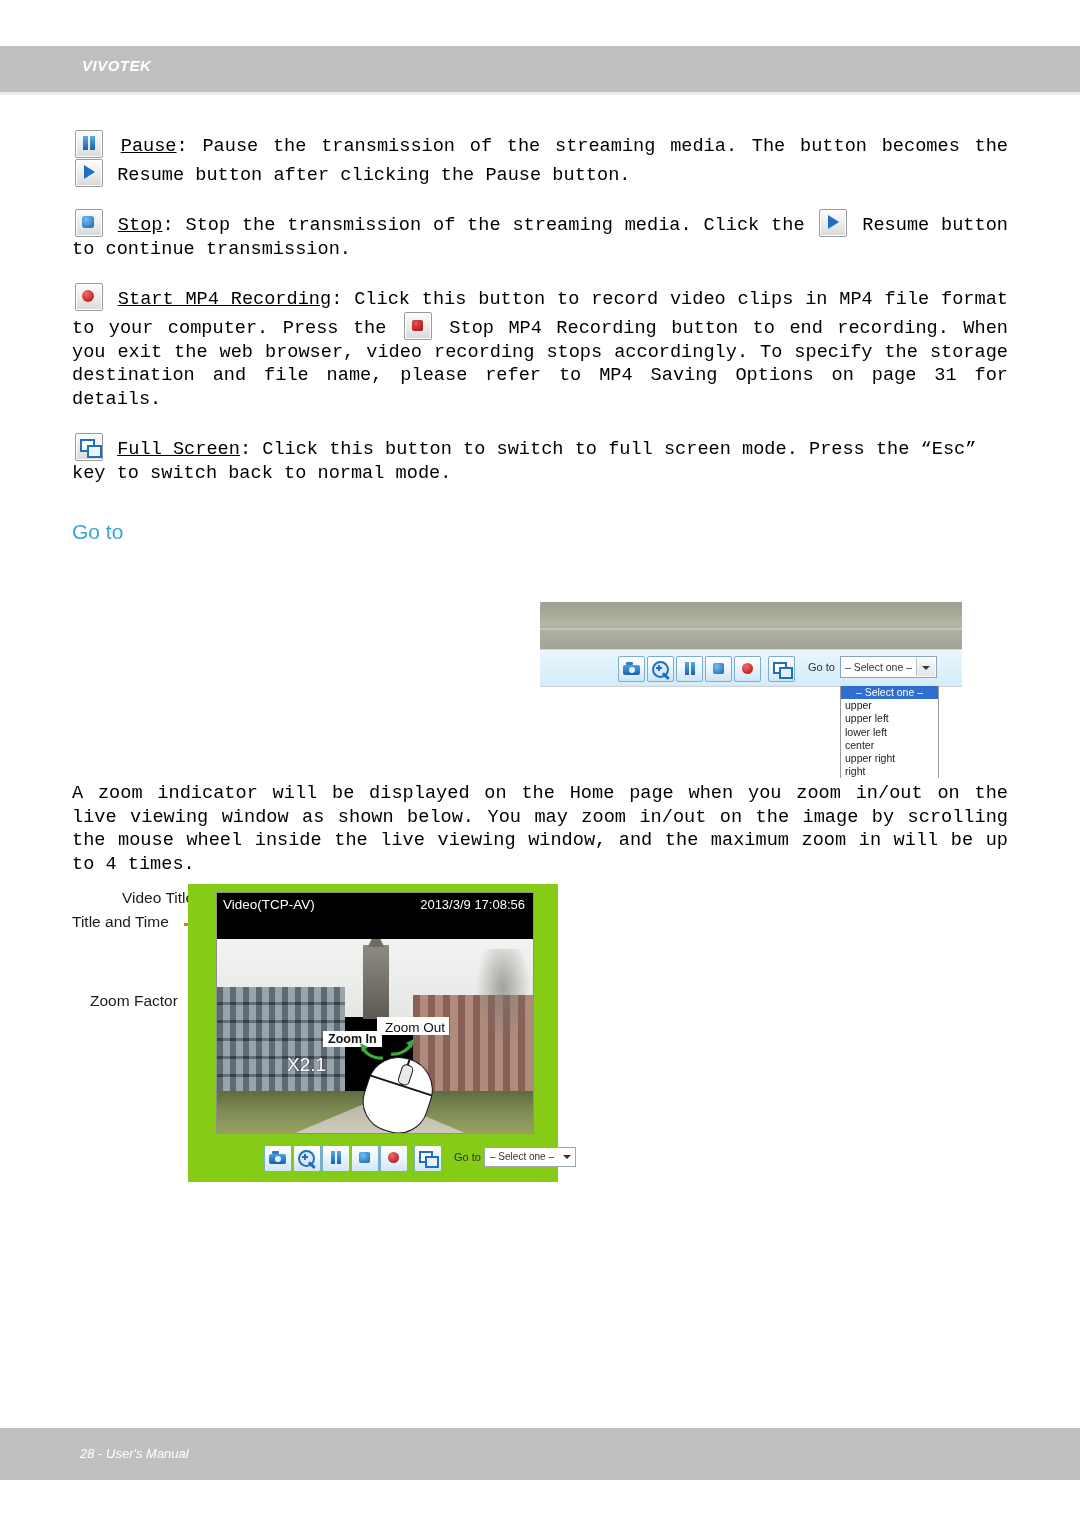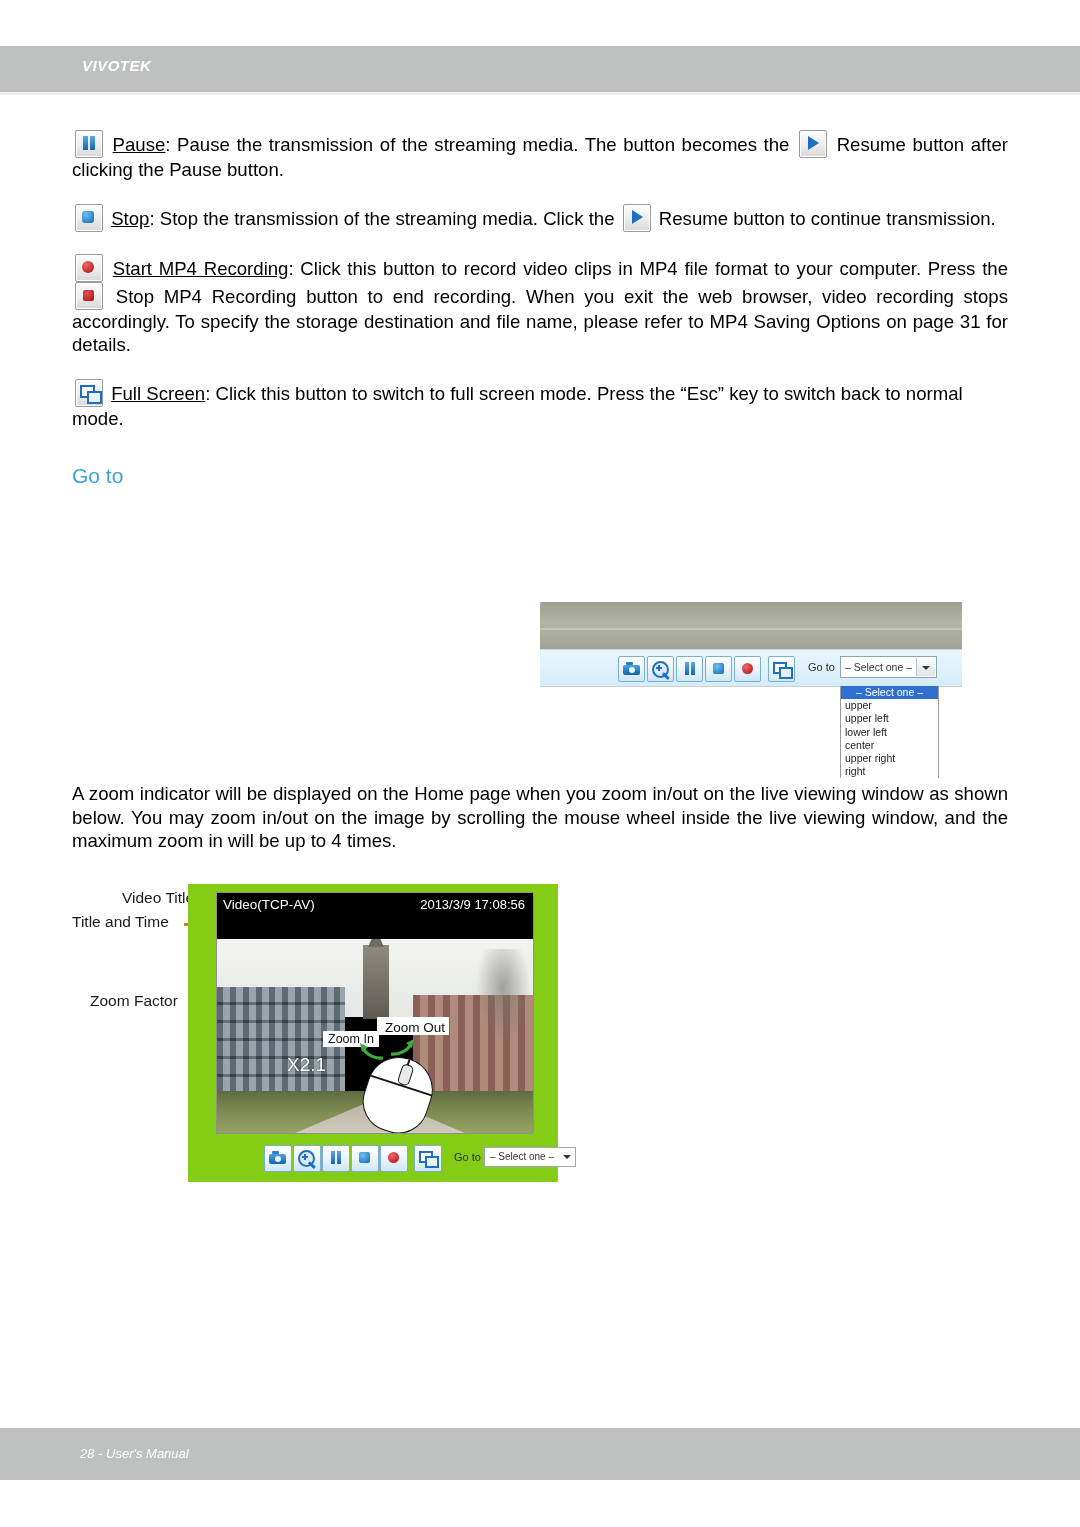--- a/index.html
+++ b/index.html
@@ -57,20 +57,21 @@
     position: absolute;
     left: 72px; top: 130px;
     width: 936px;
   }
   p.para {
     margin: 0 0 22px 0;
     font-size: 18.6px;
     line-height: 1.27;
     text-align: justify;
     color: #000;
+    font-family: Liberation Mono, monospace;
   }
   p.para.last { text-align: left; }
   .u { text-decoration: underline; }
 
   
   .btn-ico {
     display: inline-block;
     width: 26px; height: 26px;
     vertical-align: -7px;
     border: 1px solid #9a9a9a;
@@ -339,21 +340,21 @@
     text-shadow: 0 0 2px rgba(0,0,0,.75);
     margin-left: 8px;
   }
   .lbl-box {
     position: absolute;
     background: #ffffff;
     font-size: 12.5px;
     color: #111;
     padding: 1px 5px;
   }
-  .lbl-zin  { left: 106px; top: 92px; }
+  .lbl-zin  { left: 106px; top: 92px; font-weight: bold; }
   .lbl-zout { left: 163px; top: 80px; background: transparent; color:#111; font-size: 13.5px; }
   .lbl-zout-bg { position:absolute; left:160px; top:78px; width:72px; height:18px; background:#fff; }
 
   .mouse {
     position: absolute; left: 148px; top: 118px;
     width: 64px; height: 74px;
     background: #ffffff;
     border: 1.6px solid #151515;
     border-radius: 32px 32px 30px 30px;
     transform: rotate(18deg);

